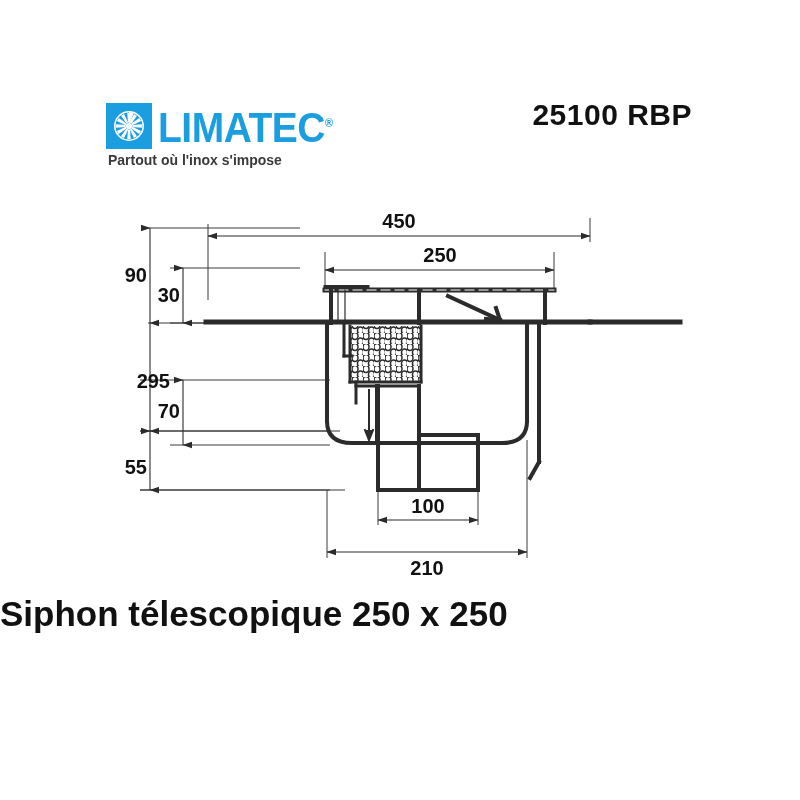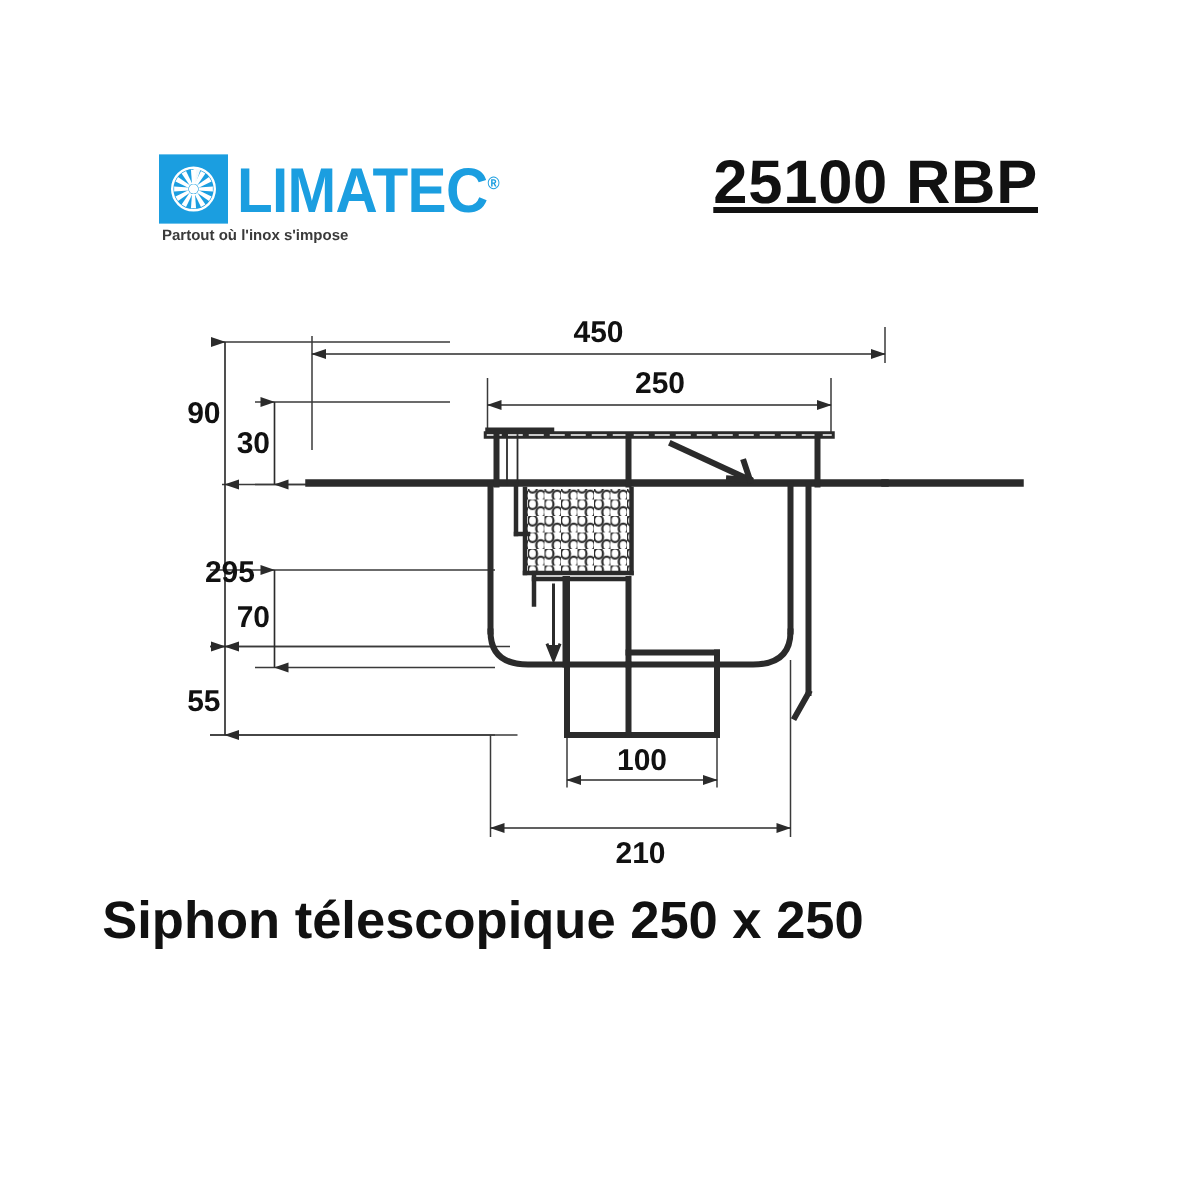--- a/index.html
+++ b/index.html
@@ -47,49 +47,47 @@
     transform: scaleY(1.08);
   }
   #logo-reg {
     font-size: 11px;
     vertical-align: super;
     font-weight: bold;
   }
   #brand-tagline {
     position: absolute;
     left: 108px; top: 152px;
-    font-size: 10px;
+    font-size: 14px;
     font-weight: bold;
     color: #3a3a3a;
     letter-spacing: 0px;
   }
   #product-ref {
     position: absolute;
     right: 92px; top: 98px;
-    font-size: 41px;
+    font-size: 30px;
     font-weight: bold;
     letter-spacing: 0.5px;
     color: #111;
-    text-decoration: underline;
   }
 
   
   #drawing-wrap {
     position: absolute;
     left: 0; top: 190px;
     width: 652px; height: 400px;
   }
   #drawing-svg { display: block; }
 
   
   #caption {
     position: absolute;
     left: 0; top: 592px;
     width: 644px;
-    text-align: center;
     font-size: 35px;
     font-weight: bold;
     line-height: 44px;
     color: #111;
     letter-spacing: 0px;
   }
   #caption .cap-line { display: block; }
 </style>
 </head>
 <body>

